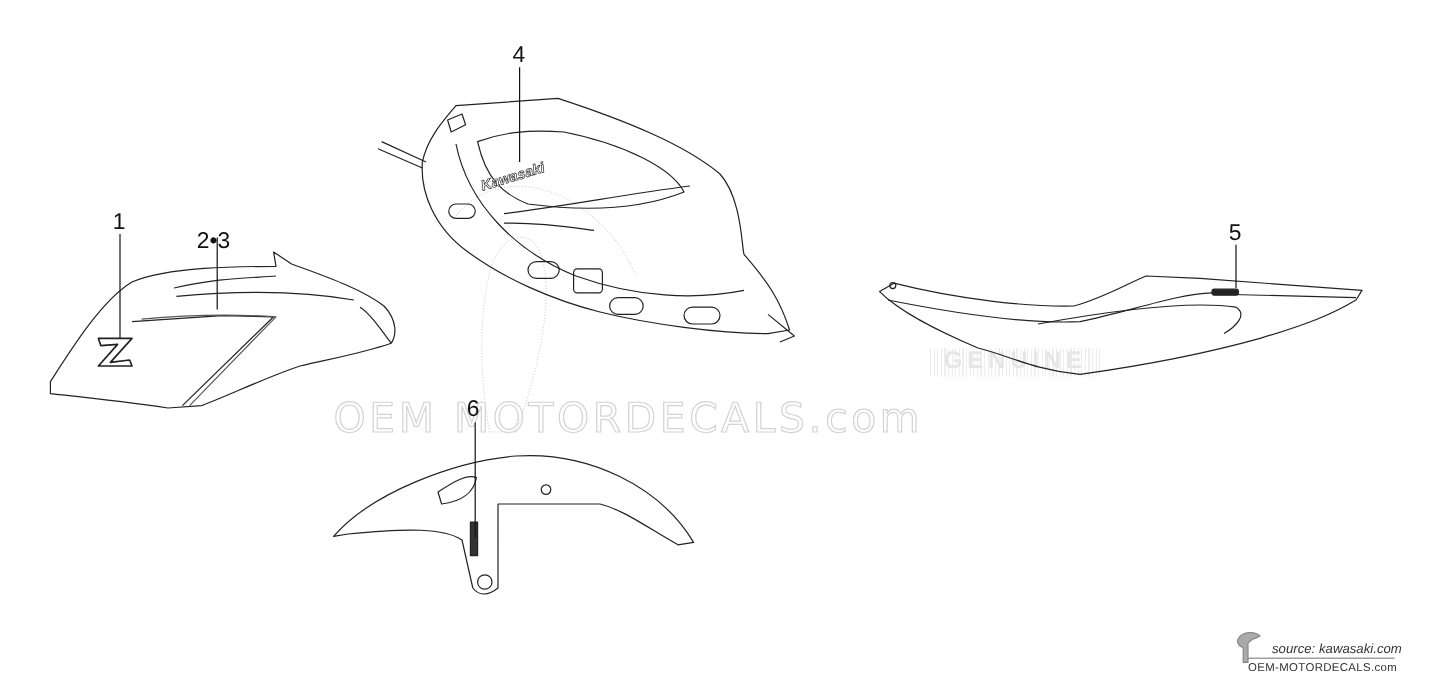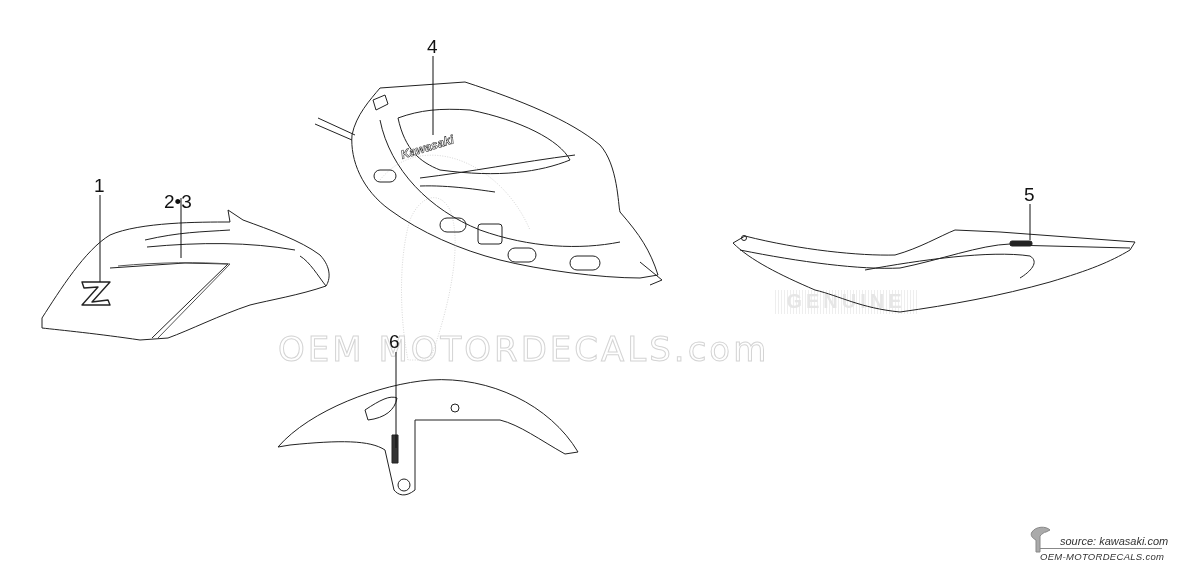--- a/index.html
+++ b/index.html
@@ -2,21 +2,21 @@
 <html><head>
 <meta charset="utf-8">
 <style>
   html, body { margin:0; padding:0; background:#ffffff; }
   body { width:1200px; height:570px; position:relative; overflow:hidden; font-family:"Liberation Sans", sans-serif; }
   .canvas { position:absolute; left:0; top:0; width:1200px; height:570px; }
   .label { position:absolute; font-family:"Liberation Sans", sans-serif; font-size:19px; color:#111; line-height:1; }
   .watermark { position:absolute; left:278px; top:329px; font-family:"DejaVu Sans", sans-serif; font-size:34px; letter-spacing:3px; color:transparent; -webkit-text-stroke:1px #d4d4d4; font-weight:normal; }
   .genuine { position:absolute; left:775px; top:290px; width:142px; height:24px; font-family:"Liberation Sans", sans-serif; font-size:20px; font-weight:bold; color:#e6e6e6; letter-spacing:4px; text-align:center; background:repeating-linear-gradient(90deg,#eee 0 1px,#fff 1px 3px); }
   .source { position:absolute; left:1060px; top:535px; font-size:11px; color:#333;font-style:italic; }
-  .source2 { position:absolute; left:1040px; top:551px; font-size:9.5px; color:#333; letter-spacing:0.3px;font-style:italic; }
+  .source2 { position:absolute; left:1040px; top:551px; font-size:9.5px; color:#333; letter-spacing:0.3px; }
   .divider { position:absolute; left:1040px; top:548px; width:122px; height:1px; background:#888; }
   .kaw-text { font-family:"Liberation Sans", sans-serif; font-weight:bold; font-style:italic; font-size:12px; fill:#fff; stroke:#333; stroke-width:0.6; }
 </style>
 </head>
 <body>
 
 <div class="canvas">
 
   <div class="watermark">OEM MOTORDECALS.com</div>
   <div class="genuine">GENUINE</div>

